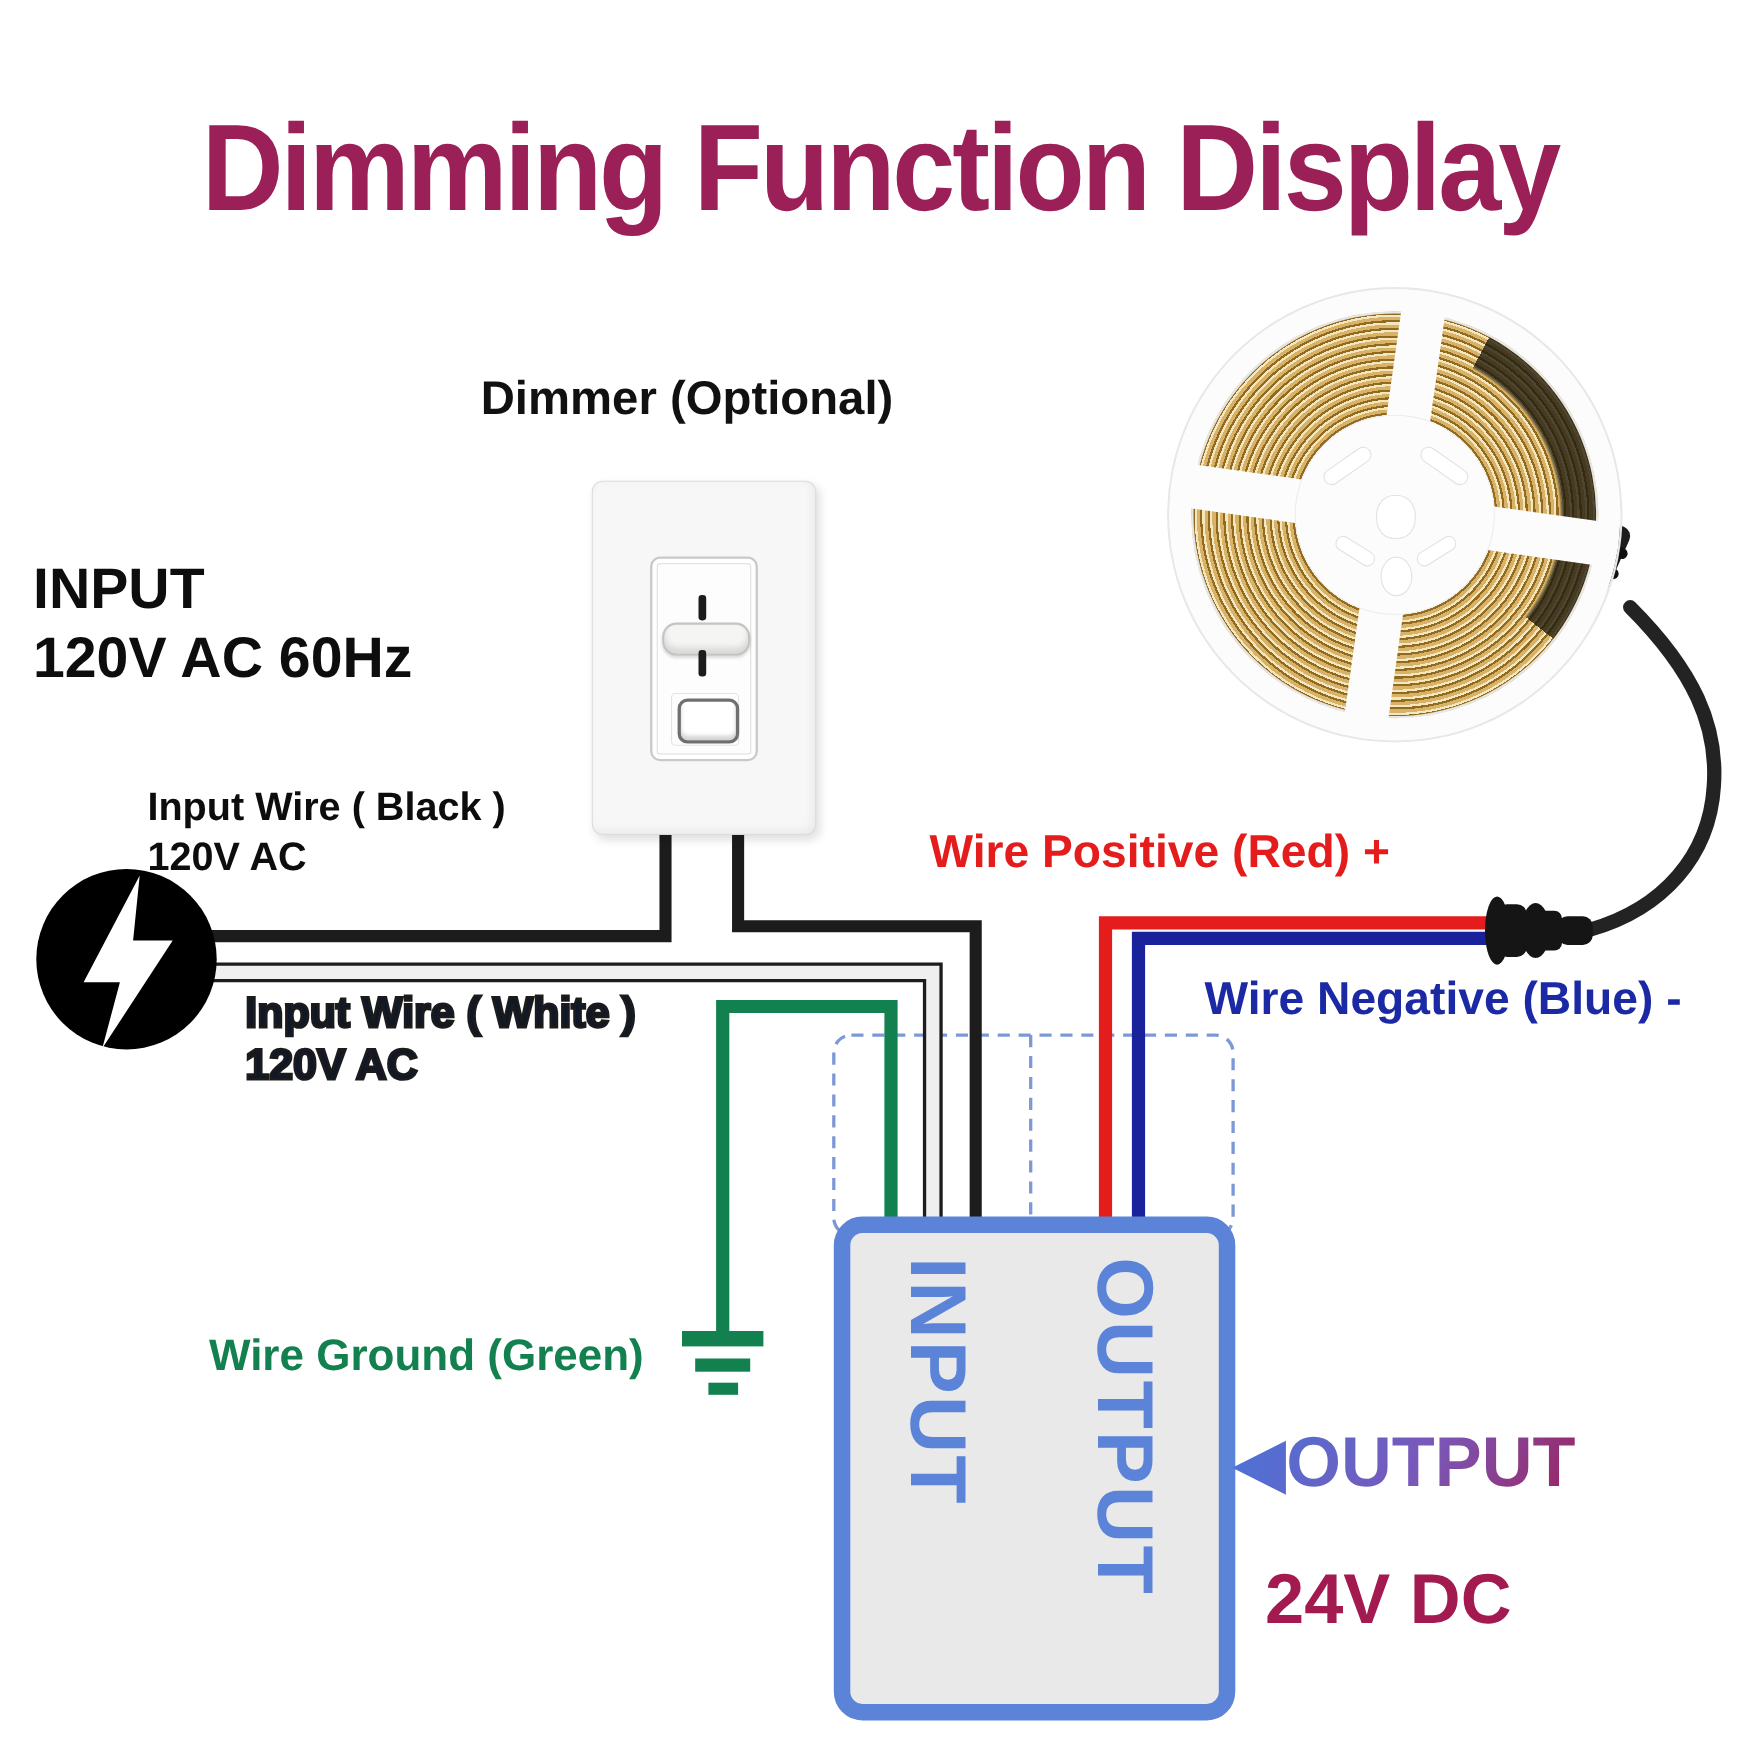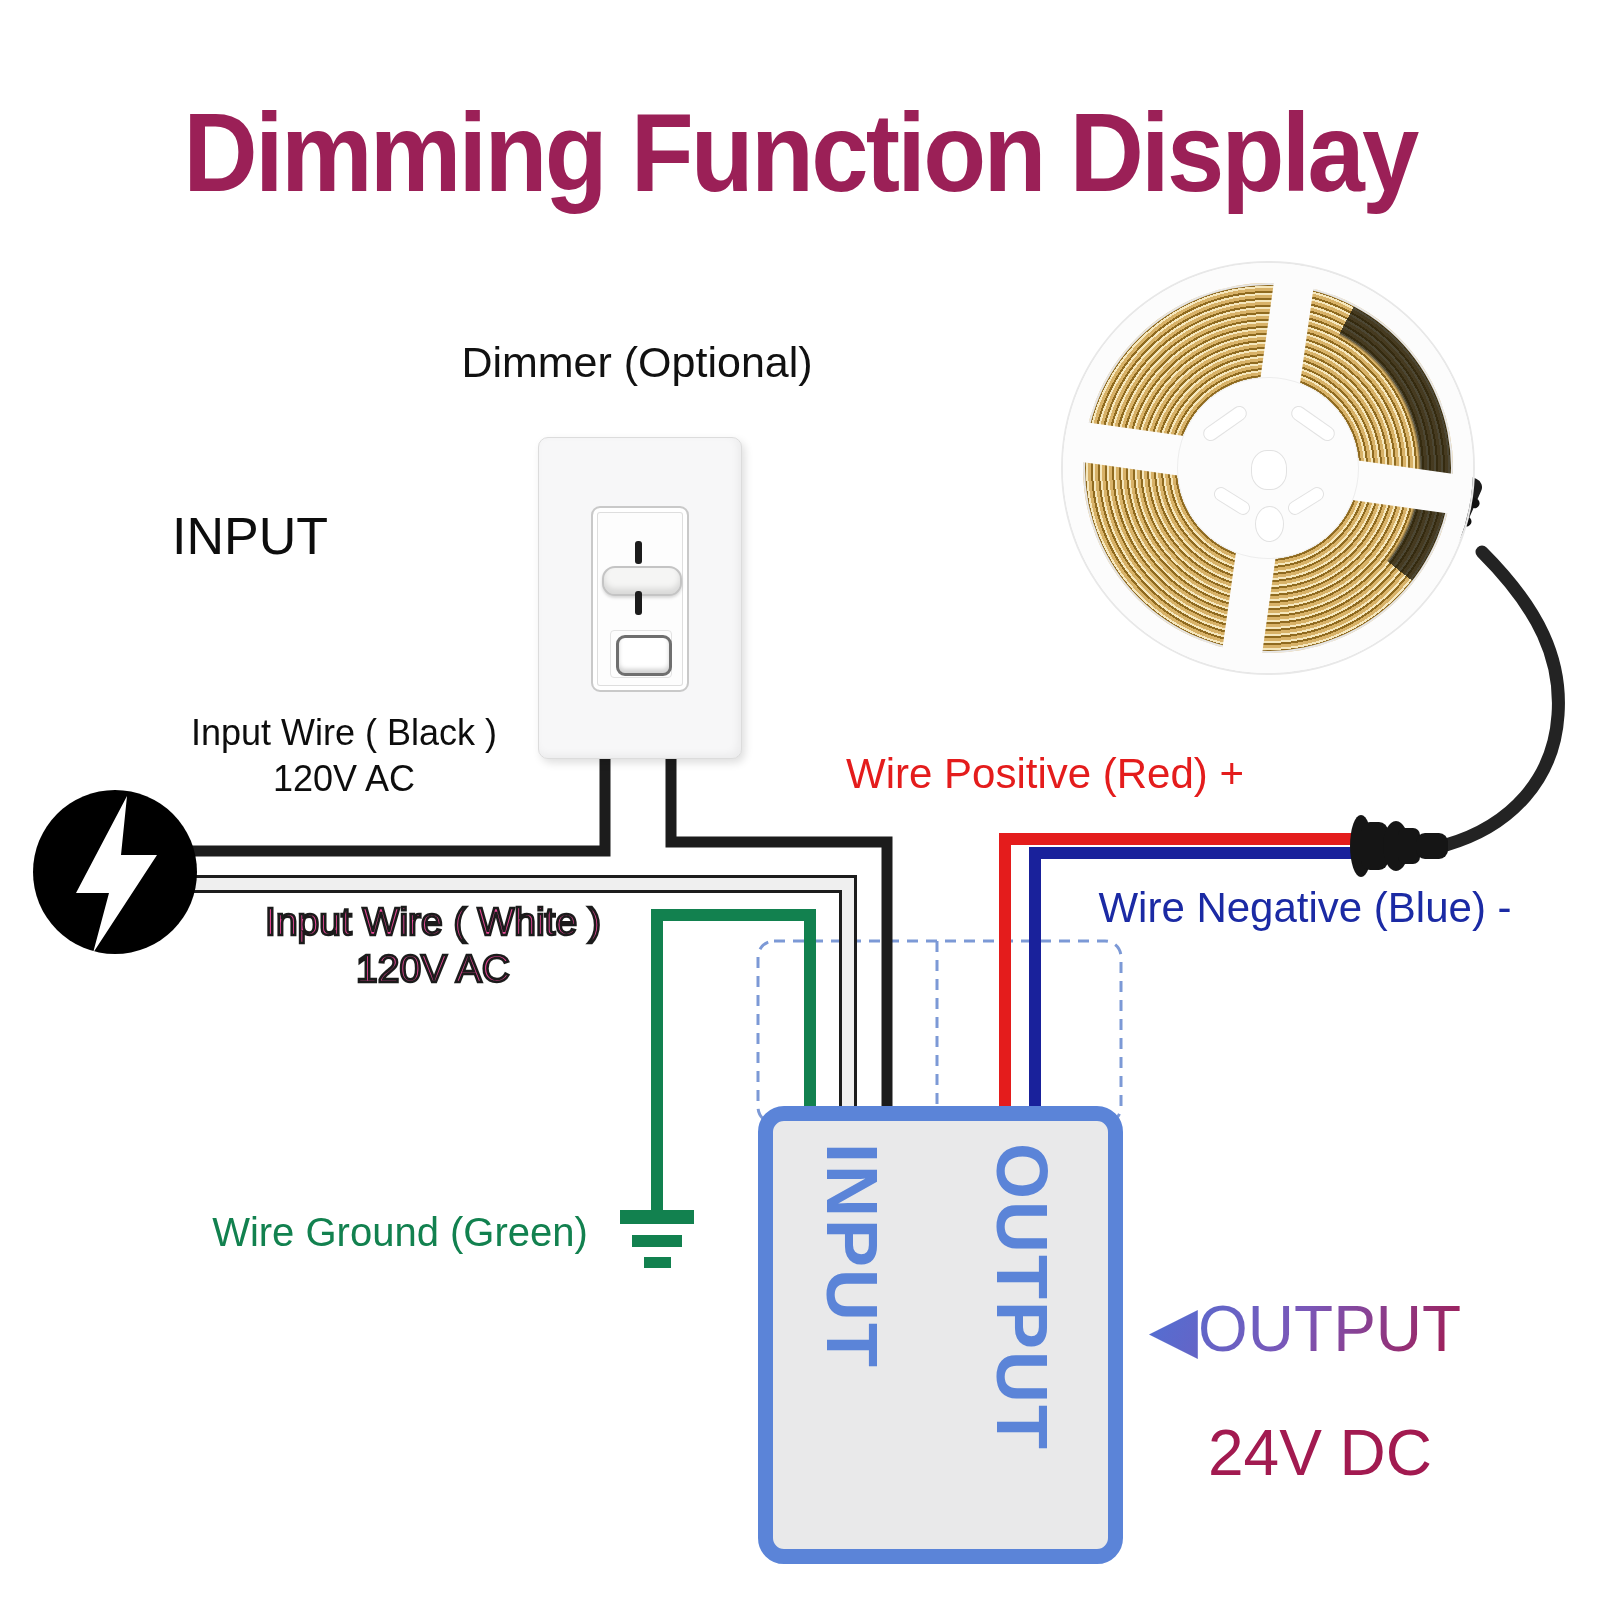--- a/index.html
+++ b/index.html
@@ -1,29 +1,29 @@
 <!DOCTYPE html>
 <html><head>
 <meta charset="utf-8">
 <style>
   html,body{margin:0;padding:0;background:#fff;}
   #stage{position:relative;width:1600px;height:1600px;background:#ffffff;overflow:hidden;
          font-family:"Liberation Sans","DejaVu Sans",sans-serif;}
   .abs{position:absolute;}
-  .lbl{position:absolute;font-weight:normal;text-align:center;white-space:nowrap;}
+  .lbl{position:absolute;font-weight:bold;white-space:nowrap;}
 
   
   .title{left:0;right:0;top:88px;font-size:112px;letter-spacing:-3px;color:#9b2057;
          transform:scaleX(.92);font-weight:bold;text-align:center;}
 
   
   .dimmer-lbl{left:437px;top:338px;width:400px;font-size:43px;color:#111;}
   .input-lbl{left:30px;top:505px;width:440px;font-size:52px;line-height:62px;color:#0d0d0d;}
   .wire-black-lbl{left:134px;top:710px;width:420px;font-size:36px;line-height:46px;color:#0d0d0d;}
-  .wire-white-lbl{left:223px;top:898px;width:420px;font-size:39px;line-height:47px;color:#ec4899;
+  .wire-white-lbl{left:223px;top:898px;width:420px;font-size:39px;line-height:47px;color:#0f172a;
                   -webkit-text-stroke:2.6px #1b1b1b;}
   .wire-ground-lbl{left:190px;top:1210px;width:420px;font-size:40px;color:#12814f;}
   .wire-pos-lbl{left:845px;top:750px;width:400px;font-size:42px;color:#e41c1c;}
   .wire-neg-lbl{left:1095px;top:884px;width:420px;font-size:42px;color:#1b2aa4;}
   .out-arrow-lbl{left:1120px;top:1292px;width:370px;font-size:64px;color:#8a3a78;}
   @supports (-webkit-background-clip:text){
     .out-arrow-lbl{background:linear-gradient(118deg,#4d72d6 5%,#7a57b8 48%,#a21a50 92%);
       -webkit-background-clip:text;background-clip:text;-webkit-text-fill-color:transparent;}
   }
   .out-volt-lbl{left:1150px;top:1416px;width:340px;font-size:64px;color:#a21a50;}
@@ -143,20 +143,21 @@
   <div class="abs psu"></div>
   <div class="psu-text psu-in">INPUT</div>
   <div class="psu-text psu-out">OUTPUT</div>
 
   <div class="lbl title">Dimming Function Display</div>
 
   <div class="lbl dimmer-lbl">Dimmer (Optional)</div>
 
   <div class="lbl input-lbl">
     <div>INPUT</div>
+    <div>120V AC 60Hz</div>
   </div>
 
   <div class="lbl wire-black-lbl">
     <div>Input Wire ( Black )</div>
     <div>120V AC</div>
   </div>
 
   <div class="lbl wire-white-lbl">
     <div>Input Wire ( White )</div>
     <div>120V AC</div>

